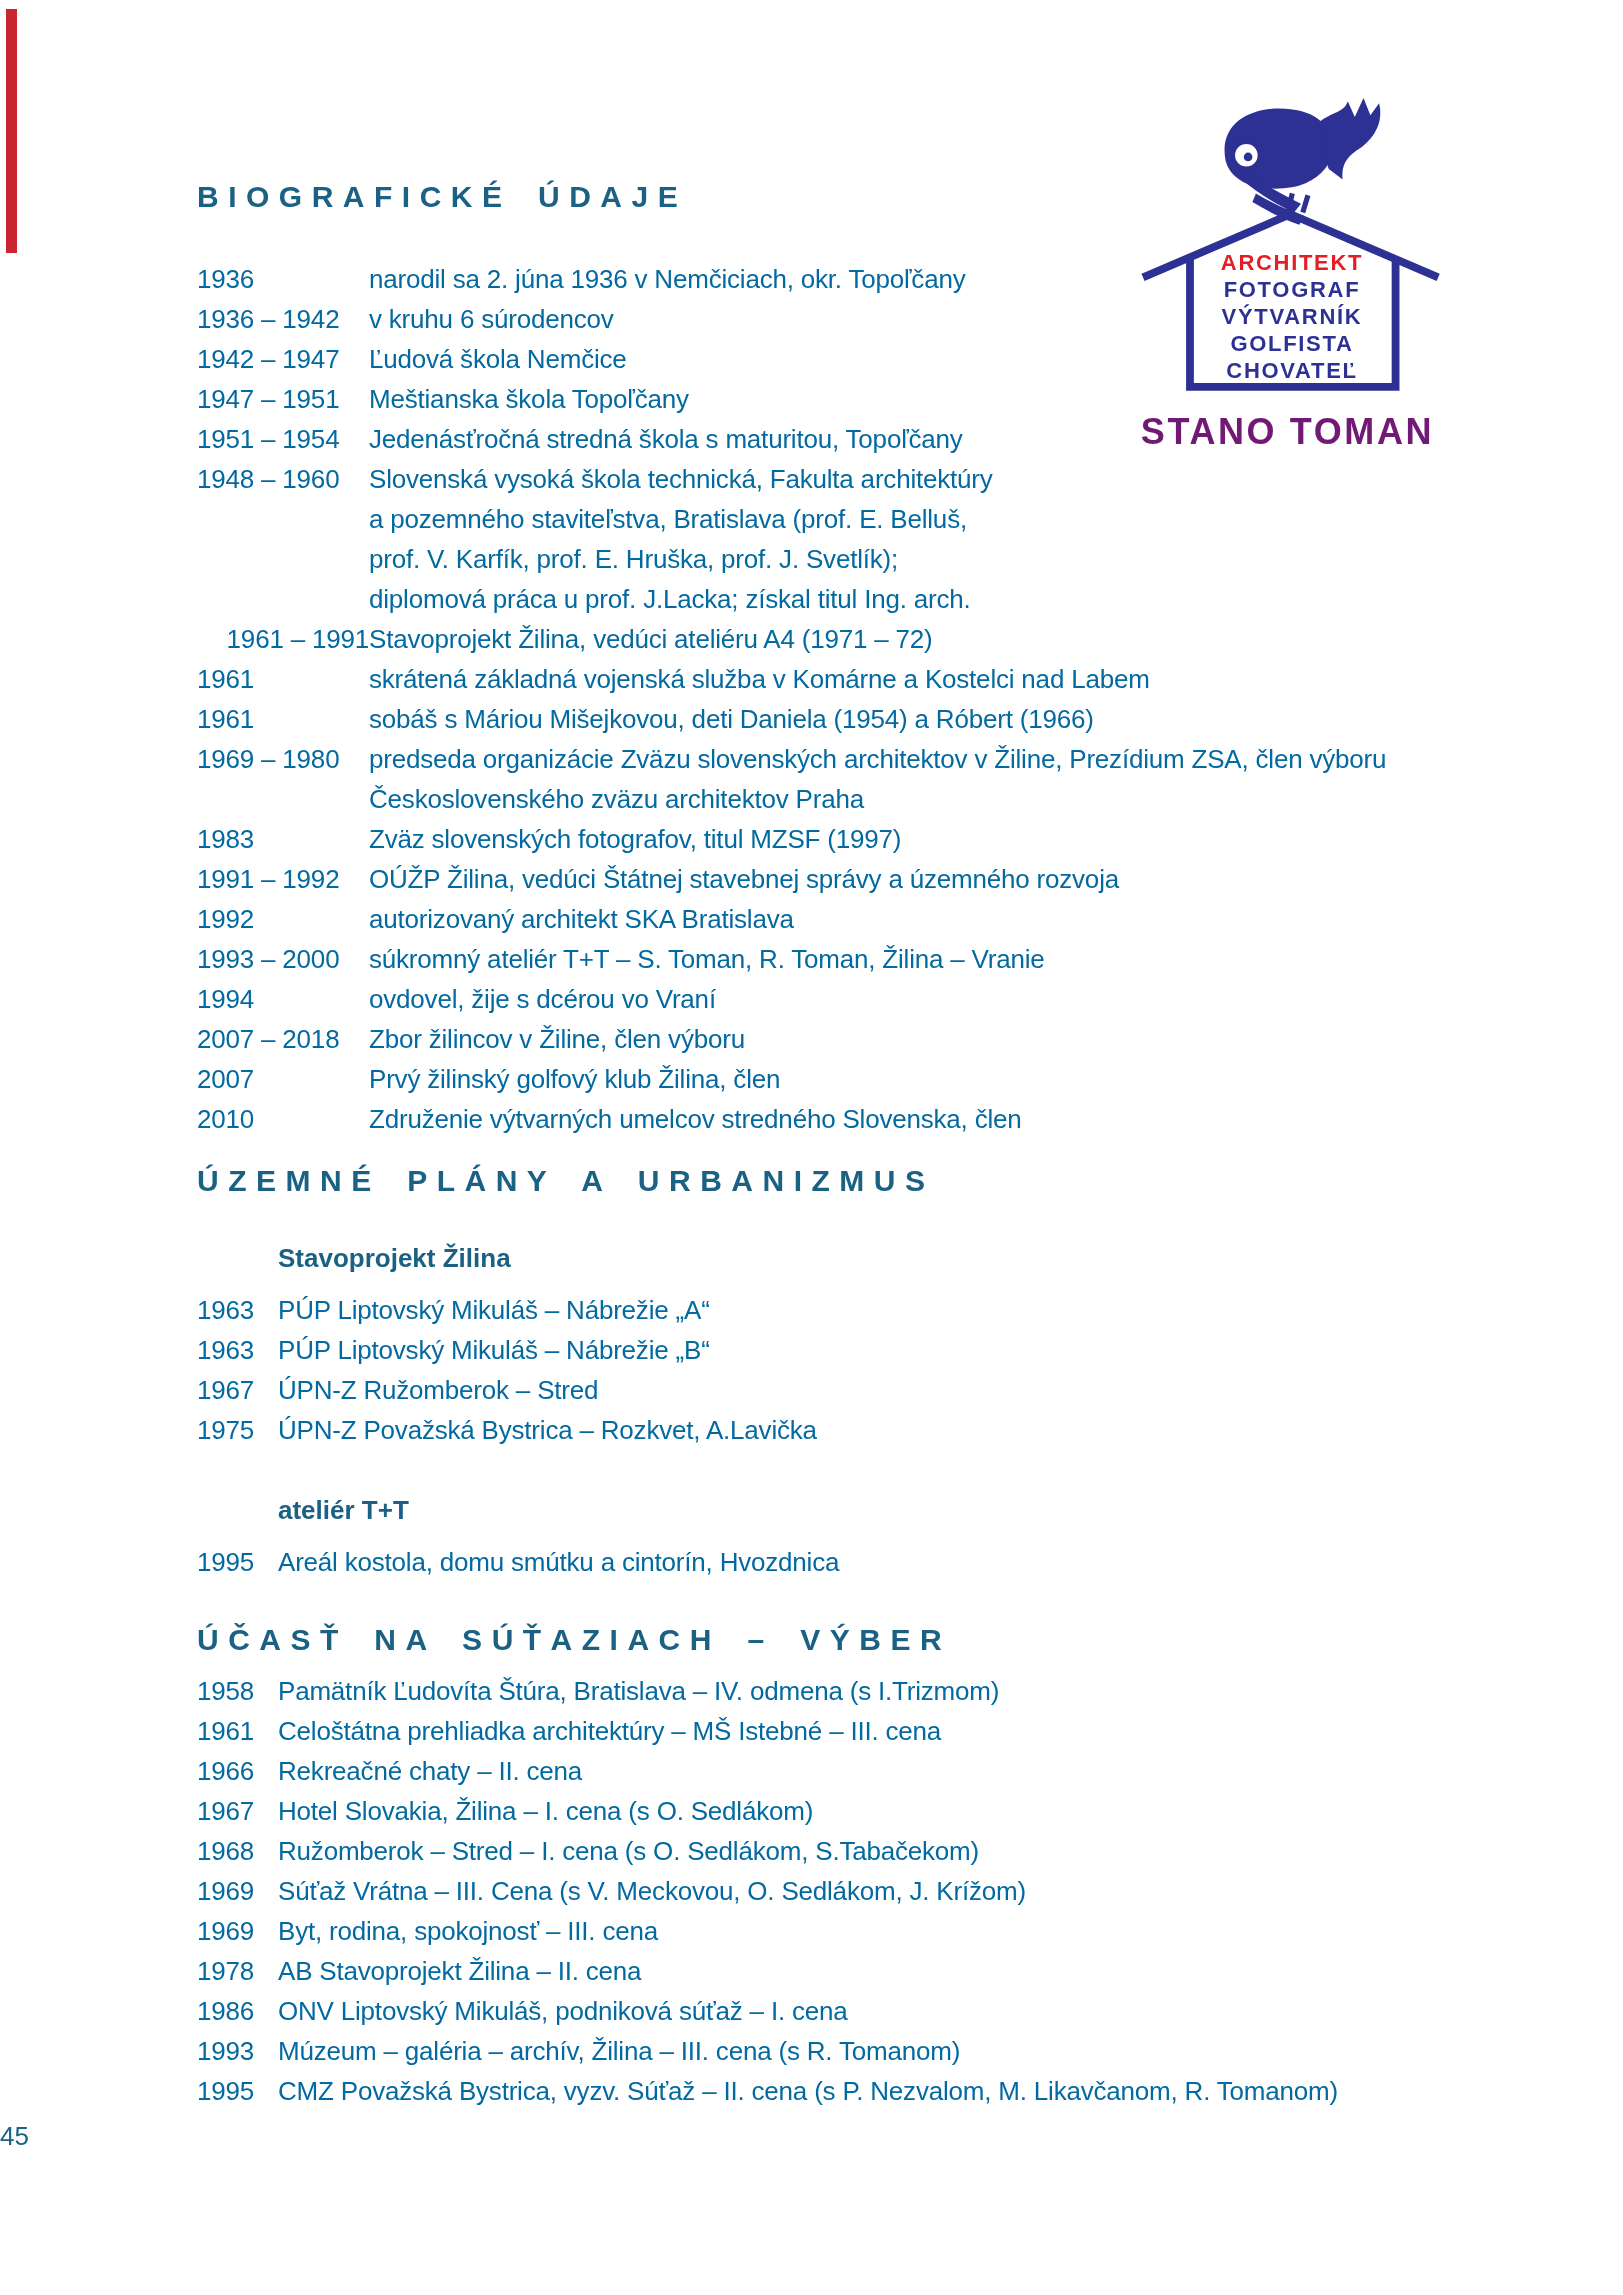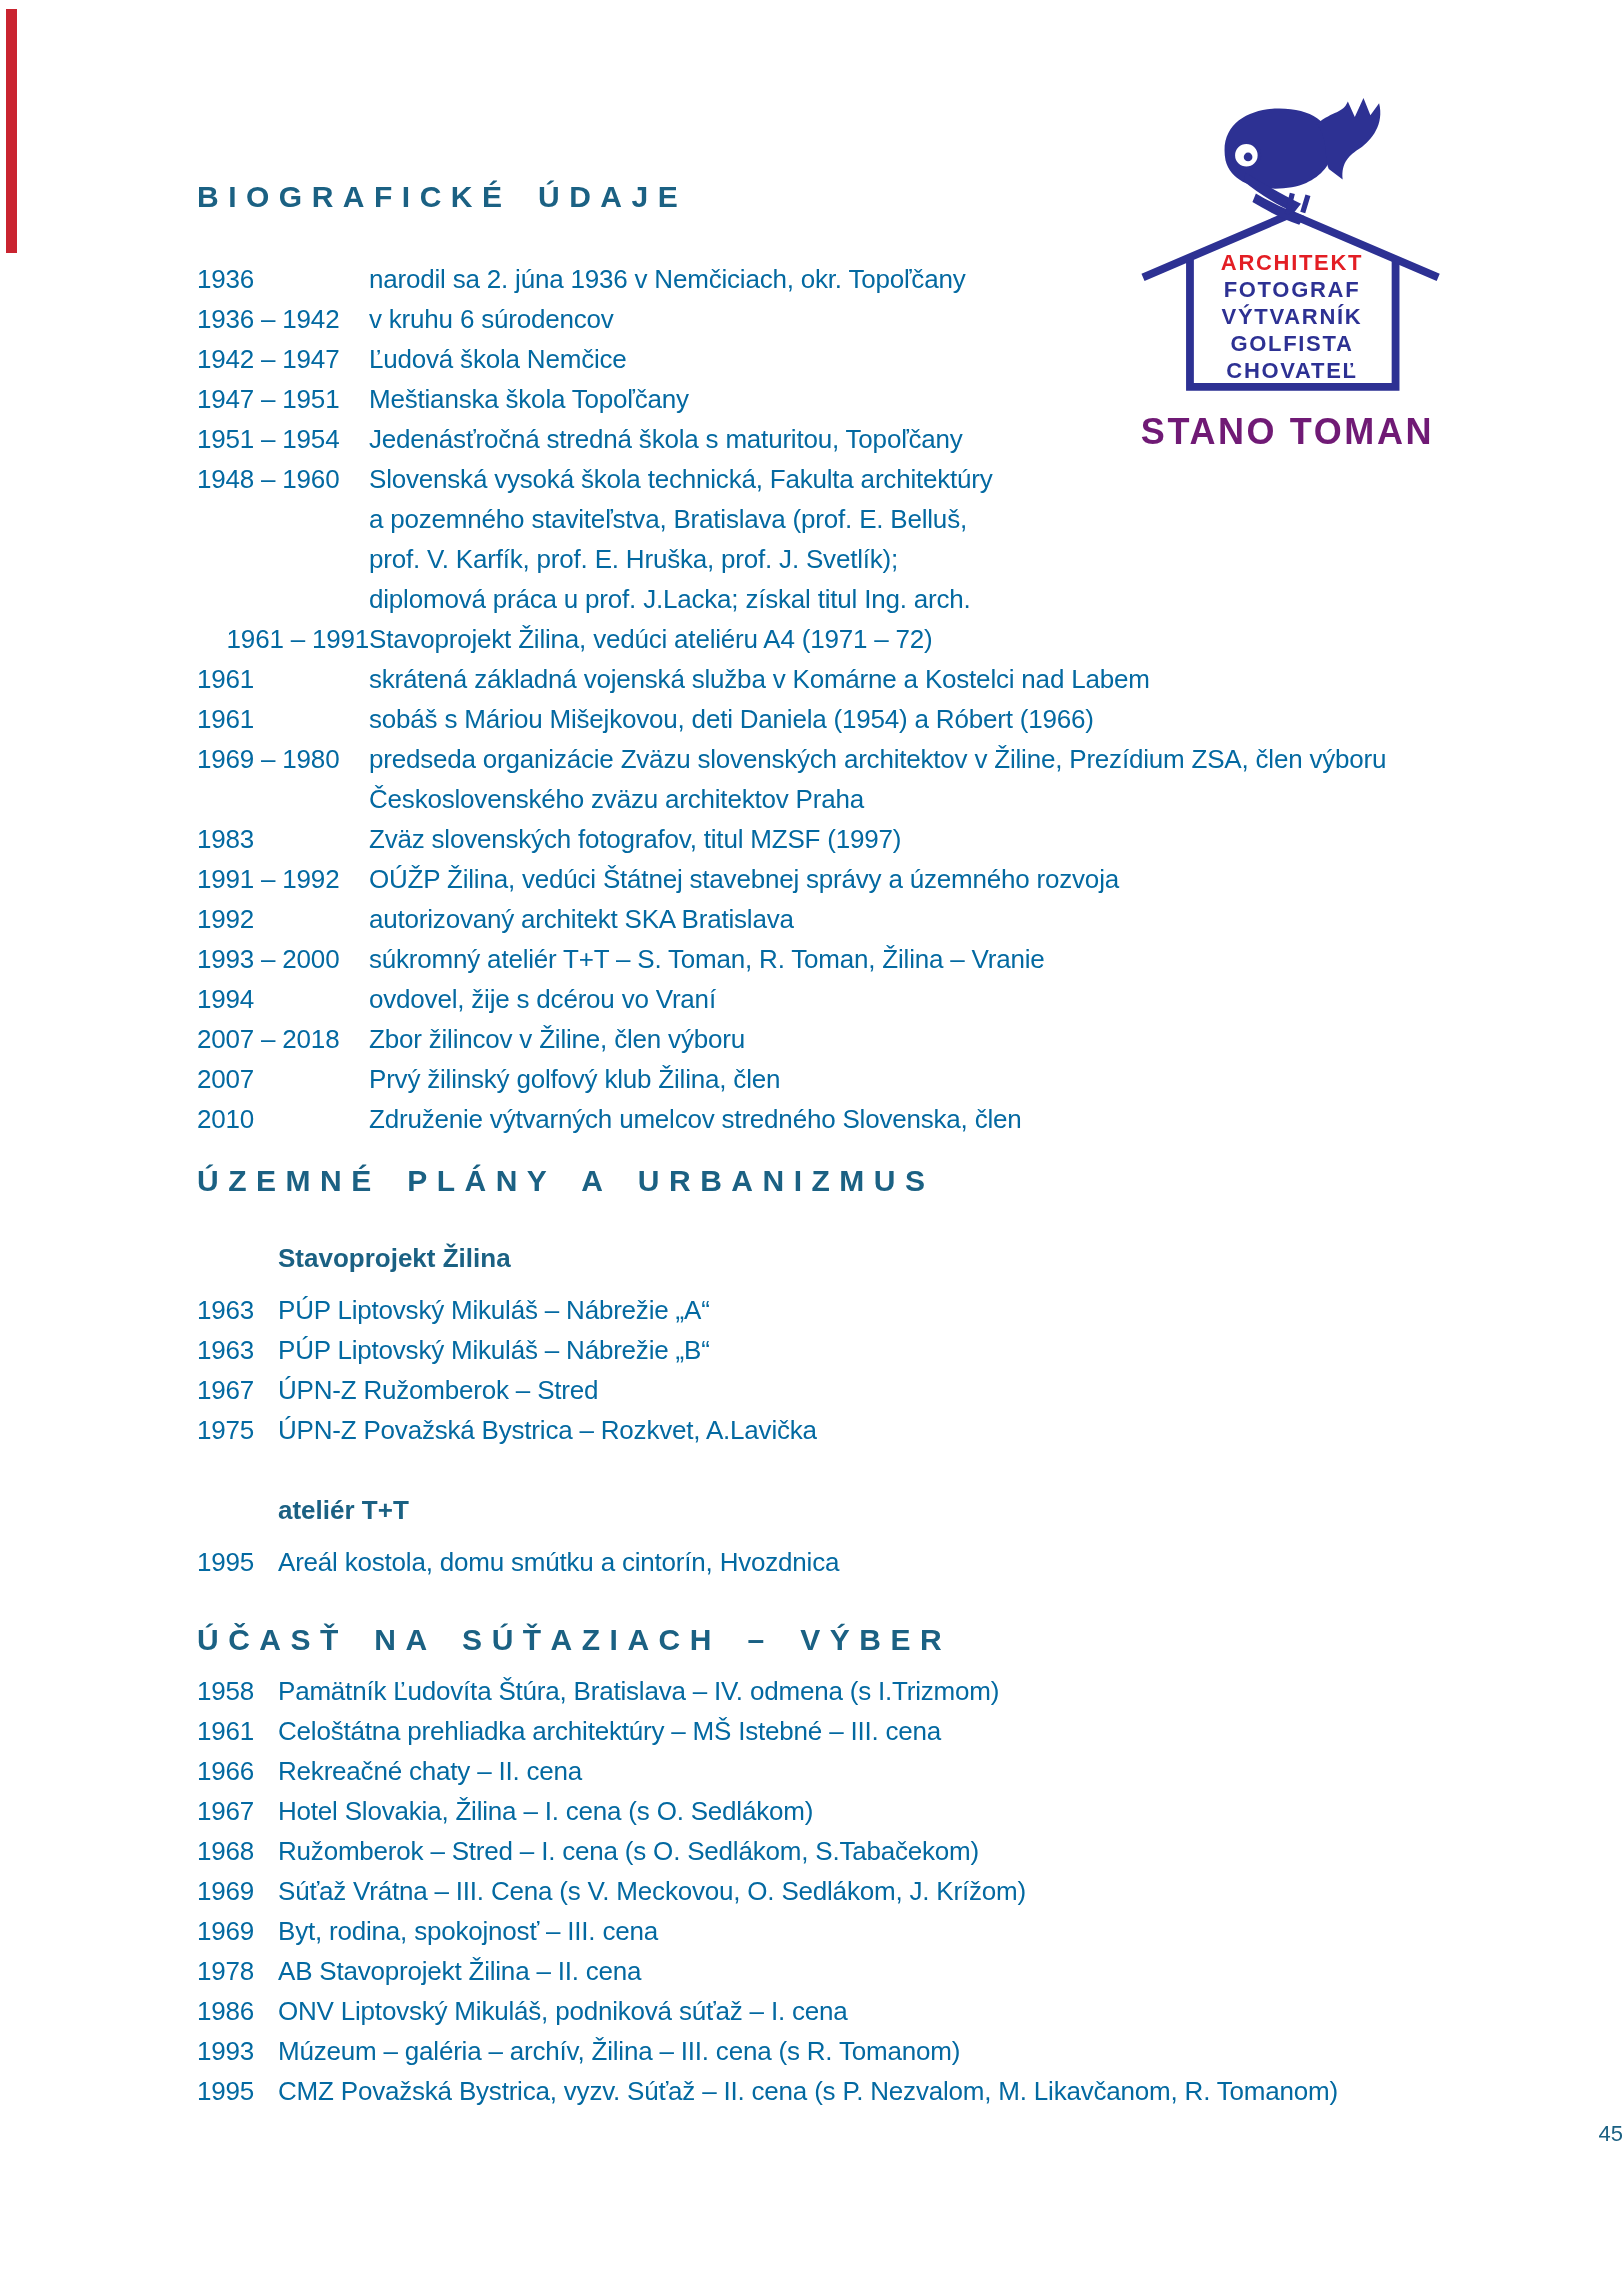--- a/index.html
+++ b/index.html
@@ -48,21 +48,21 @@
     text-align:center;font-size:22px;font-weight:bold;
     letter-spacing:1.7px;line-height:27px;color:#2d3193;
   }
   .logo-name{
     position:absolute;left:1114px;top:411px;width:347px;
     text-align:center;font-size:36px;font-weight:bold;
     letter-spacing:2.6px;color:#701a75;
   }
   .page-number{
     position:absolute;left:0;top:2121px;width:1623px;
-    text-align:right;font-size:22px;color:#1b6183;
+    text-align:left;font-size:26px;color:#1b6183;
   }
 </style>
 </head>
 <body>
 
 <div class="page">
 
   <div class="red-bar"></div>
 
   <div class="content">

